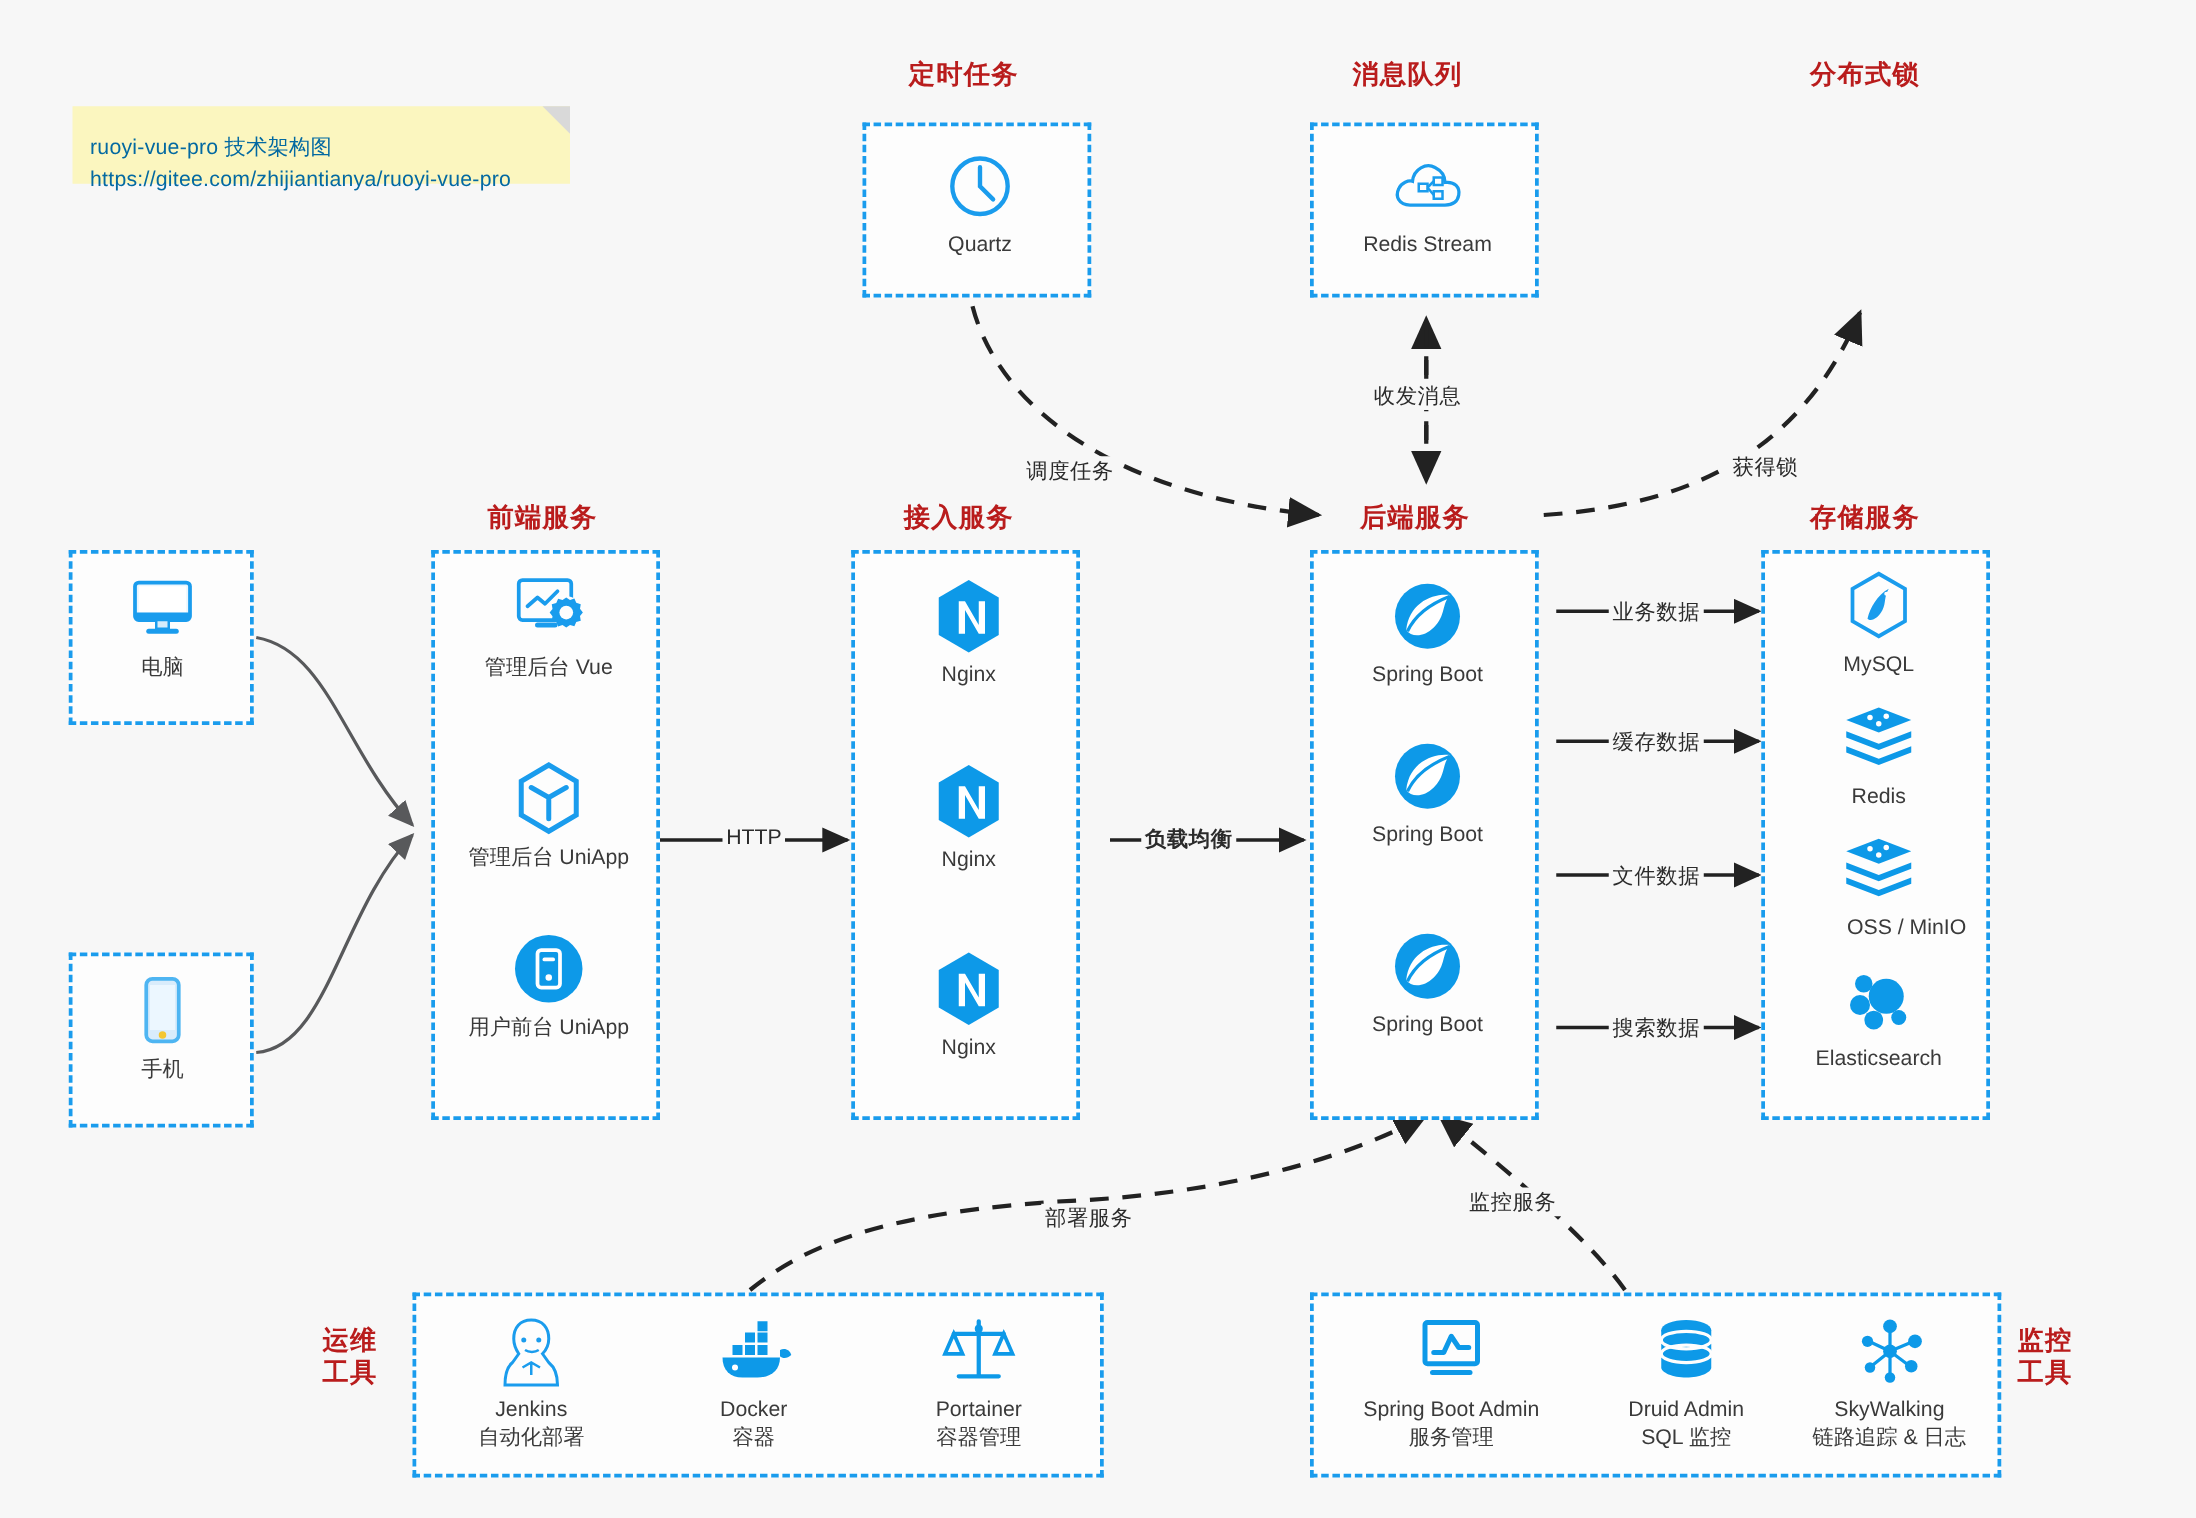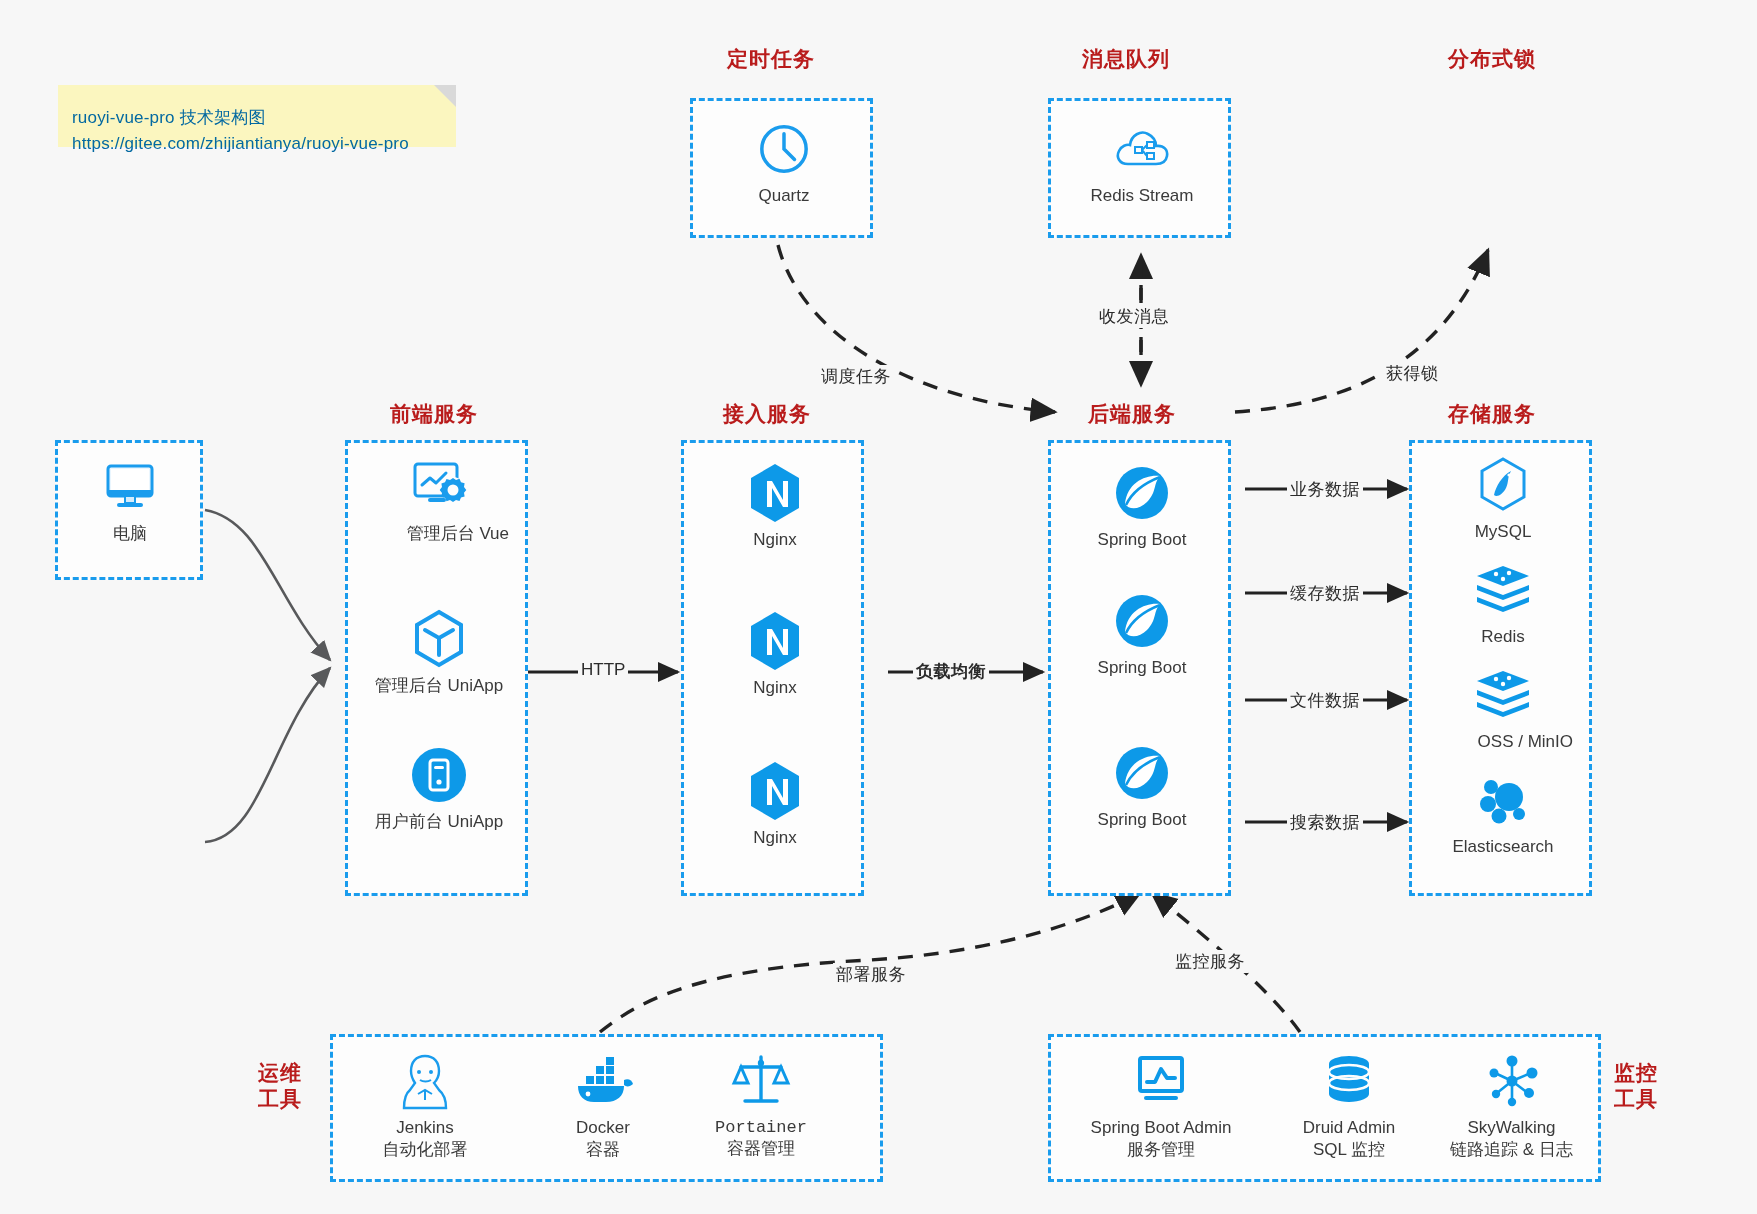--- a/index.html
+++ b/index.html
@@ -141,24 +141,36 @@
           <rect x="11" y="9" width="38" height="21" fill="#ffffff"></rect>
           <rect x="8" y="30" width="44" height="6" fill="#1a9ced"></rect>
           <rect x="25" y="36" width="10" height="7" fill="#d6ecfb" stroke="#1a9ced" stroke-width="2"></rect>
           <rect x="17" y="43" width="26" height="4" rx="2" fill="#1a9ced"></rect>
         </svg>
       </div>
       <div class="lbl">电脑</div>
     </div>
   </div>
 
+  <div class="grp" style="left:55px;top:762px;width:148px;height:140px;">
+    <div class="node" style="left:2px;top:14px;width:140px;">
+      <div class="ico">
+        <svg width="42" height="58" viewBox="0 0 42 58">
+          <rect x="8" y="3" width="26" height="50" rx="5" fill="#d9ecfb" stroke="#4eb5f2" stroke-width="3"></rect>
+          <rect x="11" y="8" width="20" height="36" fill="#ecf7ff"></rect>
+          <circle cx="21" cy="48" r="3" fill="#f3c632"></circle>
+        </svg>
+      </div>
+      <div class="lbl">手机</div>
+    </div>
+  </div>
 
   <div class="grp-title" style="left:390px;top:400px;">前端服务</div>
   <div class="grp" style="left:345px;top:440px;width:183px;height:456px;">
-    <div class="node" style="left:21px;top:14px;text-align:right;">
+    <div class="node" style="left:21px;top:14px;">
       <div class="ico">
         <svg width="62" height="56" viewBox="0 0 62 56">
           <rect x="7" y="5" width="42" height="32" rx="3" fill="none" stroke="#1a9ced" stroke-width="3"></rect>
           <path d="M14 26 L22 19 L28 24 L38 14" fill="none" stroke="#1a9ced" stroke-width="3" stroke-linecap="round" stroke-linejoin="round"></path>
           <rect x="20" y="39" width="18" height="4" rx="2" fill="#1a9ced"></rect>
           <circle cx="45" cy="30" r="12" fill="#fdfdfd"></circle>
           <path d="M45 19 l3 2 3.5-1.2 1.5 3.4 3.6 1.1-0.6 3.7 2.3 2.9-2.3 2.9 0.6 3.7-3.6 1.1-1.5 3.4L48 41l-3 2-3-2-3.5 1.2-1.5-3.4-3.6-1.1 0.6-3.7L31.7 31l2.3-2.9-0.6-3.7 3.6-1.1 1.5-3.4L42 21z" fill="#1a9ced"></path>
           <circle cx="45" cy="31" r="5.5" fill="#fdfdfd"></circle>
         </svg>
       </div>
@@ -331,21 +343,21 @@
             <rect x="36" y="12" width="8" height="8" fill="#0d99e8"></rect>
           <rect x="36" y="3" width="8" height="8" fill="#0d99e8"></rect>
           <path d="M8 32 L54 32 C54 42 47 48 36 48 L24 48 C14 48 8 42 8 32 Z" fill="#0d99e8"></path>
           <path d="M54 26 C58 24 62 26 63 30 C60 33 56 33 54 31 Z" fill="#0d99e8"></path>
           <circle cx="18" cy="40" r="2.4" fill="#ffffff"></circle>
         </svg>
       </div>
       <div class="lbl">Docker</div>
       <div class="lbl2">容器</div>
     </div>
-    <div class="node" style="left:348px;top:14px;width:160px;font-family:Liberation Mono, monospace;">
+    <div class="node" style="left:370px;top:14px;width:160px;">
       <div class="ico">
         <svg width="60" height="56" viewBox="0 0 60 56">
           <path d="M30 4 L30 48 M14 48 L46 48 M10 14 L50 14" stroke="#0d99e8" stroke-width="3.4" stroke-linecap="round" fill="none"></path>
           <circle cx="30" cy="10" r="3.2" fill="#0d99e8"></circle>
           <path d="M3 30 L10 14 L17 30 Z" fill="none" stroke="#0d99e8" stroke-width="3"></path>
           <path d="M43 30 L50 14 L57 30 Z" fill="none" stroke="#0d99e8" stroke-width="3"></path>
         </svg>
       </div>
       <div class="lbl">Portainer</div>
       <div class="lbl2">容器管理</div>

